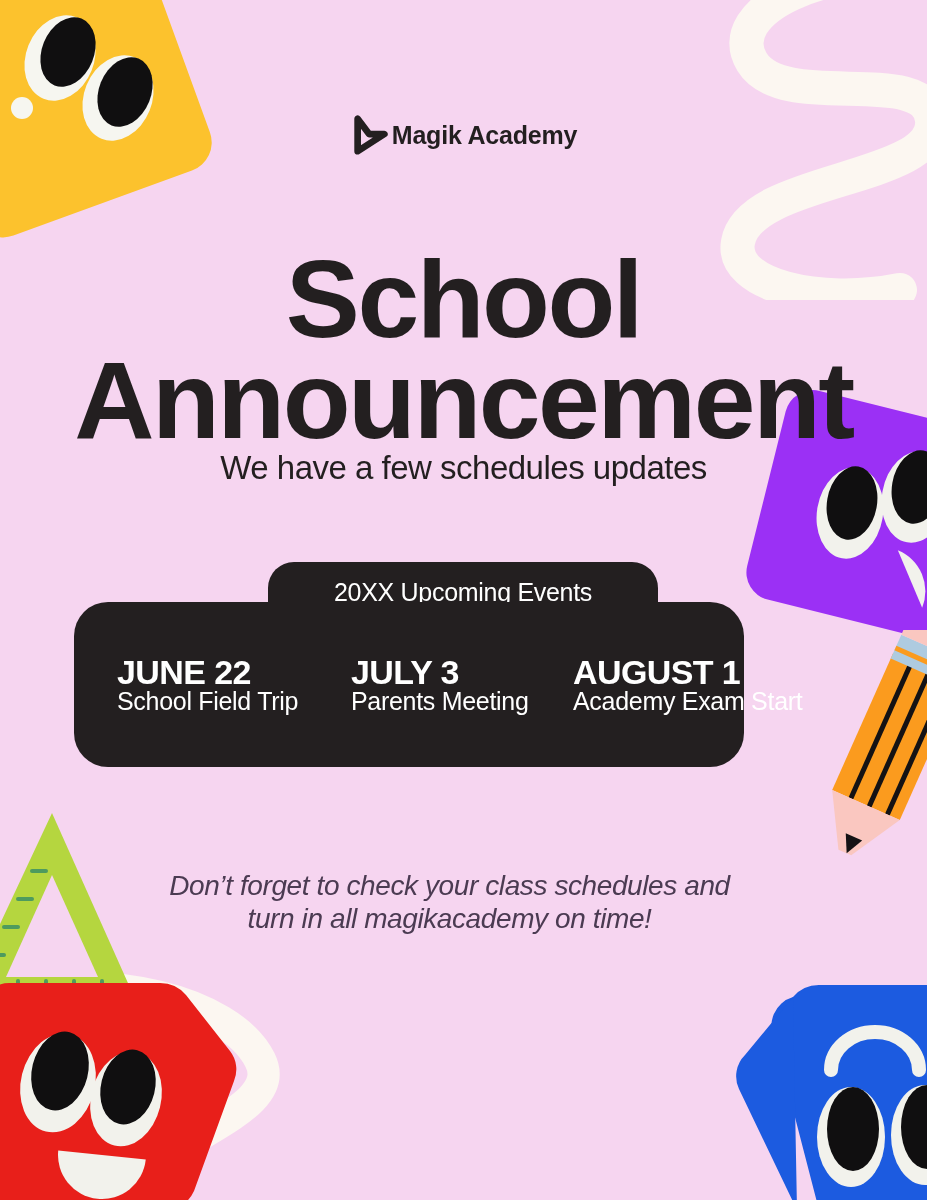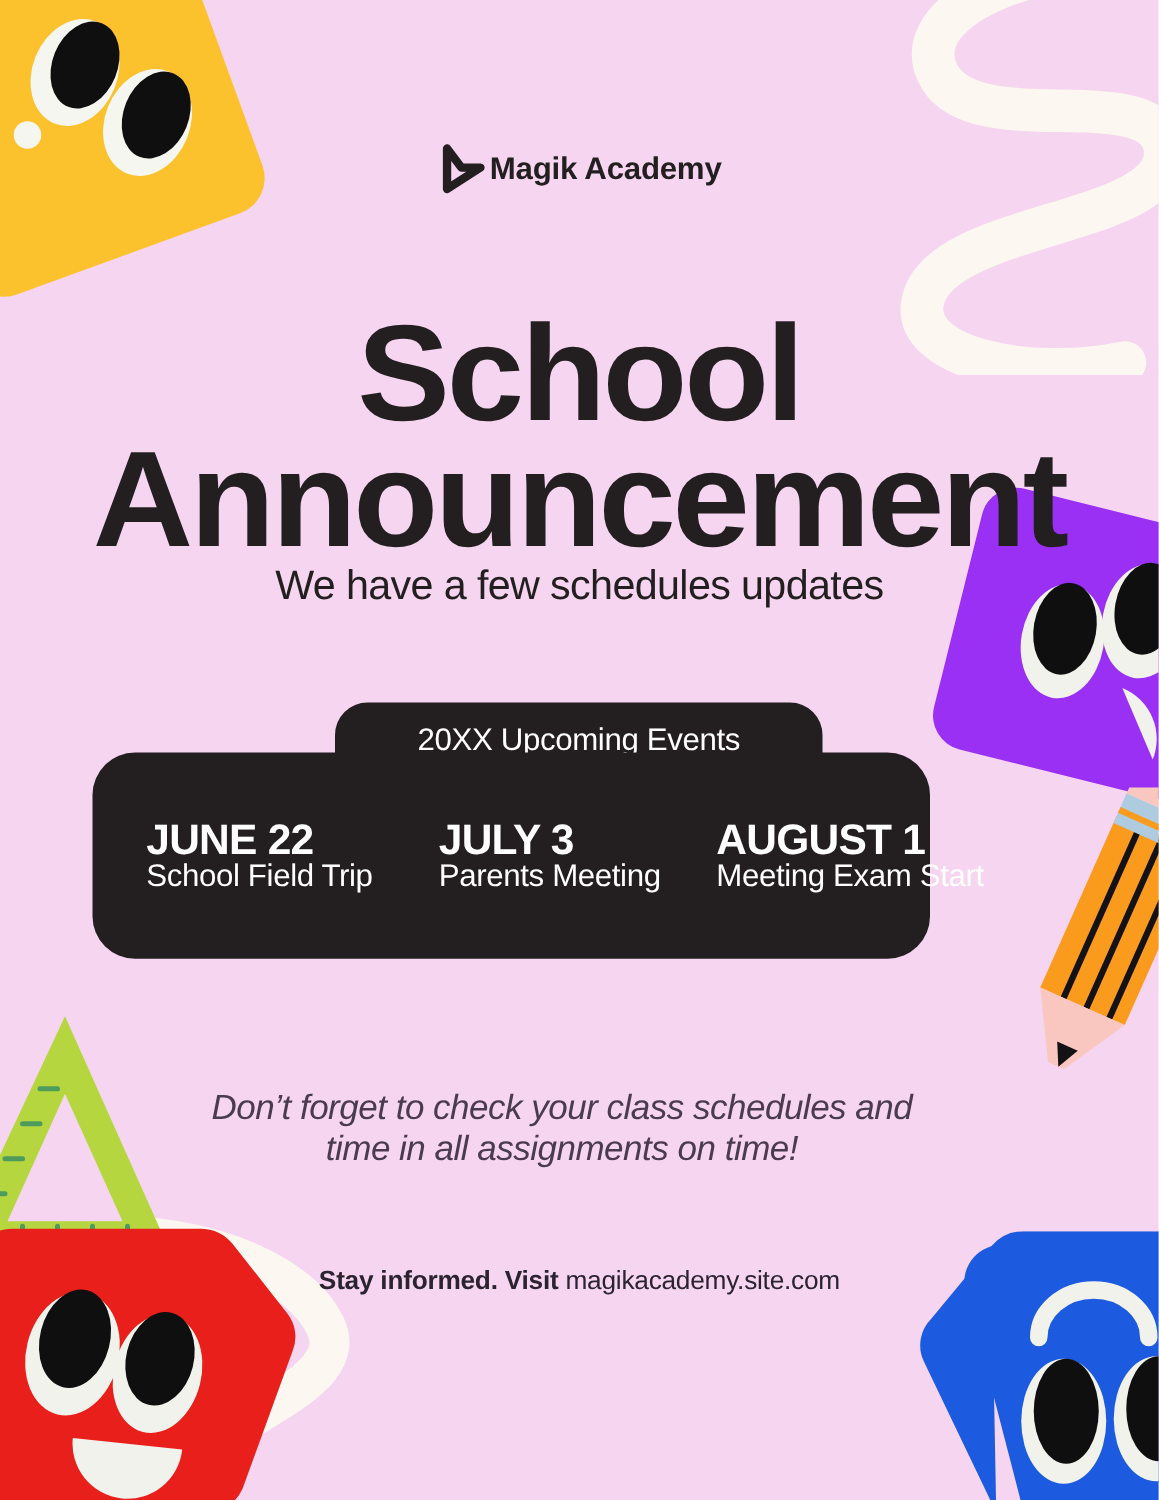--- a/index.html
+++ b/index.html
@@ -307,28 +307,25 @@
         <div class="event event-0">
           <span class="event-date">JUNE 22</span>
           <span class="event-name">School Field Trip</span>
         </div>
         <div class="event event-1">
           <span class="event-date">JULY 3</span>
           <span class="event-name">Parents Meeting</span>
         </div>
         <div class="event event-2">
           <span class="event-date">AUGUST 1</span>
-          <span class="event-name">Meeting Exam Start</span>
+          <span class="event-name">Academy Exam Start</span>
         </div>
       </div>
     </div>
 
     <p class="reminder">
       <span>Don’t forget to check your class schedules and</span>
-      <span>time in all assignments on time!</span>
+      <span>turn in all magikacademy on time!</span>
     </p>
 
-    <p class="footer">
-      <span class="footer-strong">Stay informed. Visit </span><span class="footer-url">magikacademy.site.com</span>
-    </p>
 
   </div>
 </div>
 
 </body></html>

